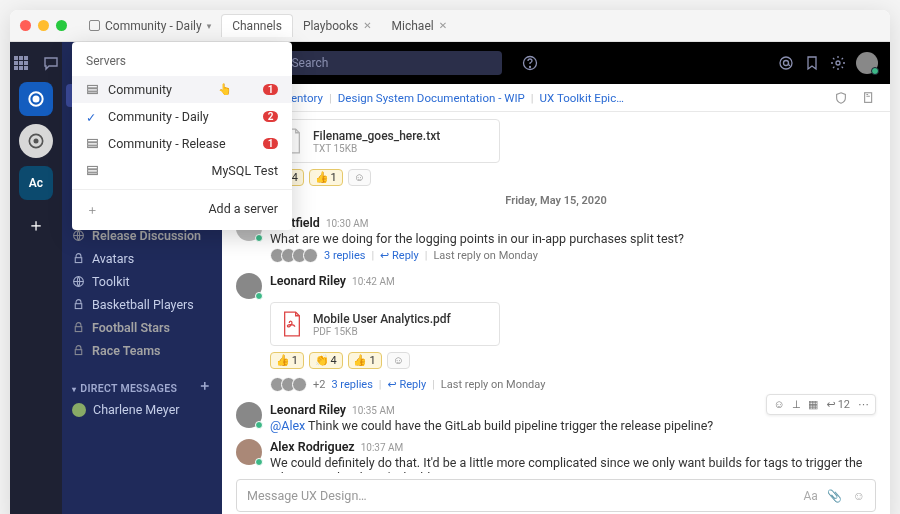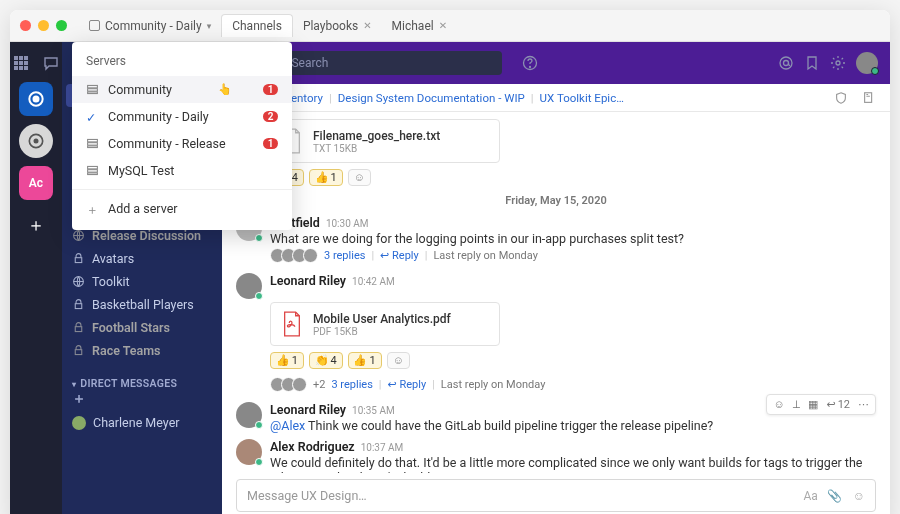--- a/index.html
+++ b/index.html
@@ -17,32 +17,32 @@
 .body { flex:1; display:flex; min-height:0; }
 .rail { width:52px; background:#1e2133; display:flex; flex-direction:column; align-items:center; padding-top:10px; gap:8px; }
 .rail-top { width:100%; height:22px; display:flex; align-items:center; justify-content:center; gap:14px; color:#8a8fb0; }
 .rail-ico { width:16px; height:16px; cursor:pointer; }
 .rail-srv { width:34px; height:34px; border-radius:8px; background:#2b2f4a; display:flex; align-items:center; justify-content:center; font-size:12px; font-weight:600; color:#fff; cursor:pointer; position:relative; }
 .rail-srv.active { background:#145dbf; }
 .rail-srv svg { width:20px; height:20px; }
 .plus { color:#fff; font-size:18px; font-weight:200; }
 .sidebar { width:160px; background:#1f2a5a; color:#c5cee8; font-size:12.5px; overflow:hidden; display:flex; flex-direction:column; }
 .side-section { padding:6px 0; }
-.side-hdr { display:flex; align-items:flex-start; justify-content:space-between; padding:3px 10px; font-size:10.5px; font-weight:600; letter-spacing:.3px; color:#a0aad0;flex-direction:column; }
+.side-hdr { display:flex; align-items:flex-end; justify-content:space-between; padding:3px 10px; font-size:10.5px; font-weight:600; letter-spacing:.3px; color:#a0aad0; }
 .side-hdr .cv{font-size:8px;margin-right:4px}
 .side-hdr .add{font-size:14px;color:#a0aad0;cursor:pointer}
 .side-item { display:flex; align-items:center; padding:4px 10px; gap:7px; cursor:pointer; position:relative; }
 .side-item.active { background:#3b4a9a; color:#fff; font-weight:600; border-radius:4px; margin:0 4px; padding:4px 6px; }
 .side-item.bold { font-weight:600; color:#a3a3a3; }
 .side-ico { width:13px; height:13px; flex-shrink:0; opacity:.8; }
 .side-badge { background:#2b3566; color:#c5cee8; font-size:10px; font-weight:600; border-radius:8px; padding:0 5px; margin-left:auto; }
 .side-item.active .side-badge{background:#1f2a5a;color:#fff}
 .side-count { font-size:10px; color:#8a95c0; margin-right:3px; }
 .main { flex:1; display:flex; flex-direction:column; min-width:0; }
-.topbar { height:42px; background:#4c1d95; display:flex; align-items:center; padding:0 12px; gap:10px; }
+.topbar { height:42px; background:#000000; display:flex; align-items:center; padding:0 12px; gap:10px; }
 .back { color:#8a8fb0; font-size:14px; cursor:pointer; }
 .search { flex:1; max-width:340px; background:#2b2f4a; border-radius:4px; display:flex; align-items:center; padding:5px 10px; gap:6px; margin-left:auto; }
 .search svg { width:13px; height:13px; }
 .search-text { color:#8a8fb0; font-size:12px; }
 .top-ico { width:16px; height:16px; color:#8a8fb0; cursor:pointer; }
 .avatar-sm { width:22px; height:22px; border-radius:50%; background:#888; position:relative; }
 .presence { position:absolute; bottom:-1px; right:-1px; width:8px; height:8px; border-radius:50%; background:#3db887; border:1.5px solid #1e2133; }
 .subhdr { height:28px; border-bottom:1px solid #e8e8e8; display:flex; align-items:center; padding:0 14px; gap:6px; font-size:11.5px; }
 .subhdr .star2 { color:#999; font-size:13px; cursor:pointer; }
 .subhdr .link { color:#2b6bd4; cursor:pointer; }
@@ -75,21 +75,21 @@
 .msg .text { font-size:12.5px; color:#333; margin-top:1px; }
 .msg .mention { color:#2b6bd4; }
 .hover-actions { position:absolute; right:0; top:-8px; background:#fff; border:1px solid #e0e0e0; border-radius:4px; display:flex; align-items:center; padding:3px 6px; gap:8px; font-size:11px; color:#777; box-shadow:0 1px 3px rgba(0,0,0,0.08); }
 .hover-actions .ha{cursor:pointer;display:flex;align-items:center;gap:2px}
 .composer { margin:6px 14px 12px; border:1px solid #d8d8d8; border-radius:4px; display:flex; align-items:center; padding:8px 10px; font-size:12.5px; color:#999; }
 .composer .ph { flex:1; }
 .composer .ci { color:#aaa; font-size:12px; margin-left:10px; cursor:pointer; }
 
 .dropdown { position:absolute; top:32px; left:62px; width:220px; background:#fff; border-radius:4px; box-shadow:0 6px 24px rgba(0,0,0,0.18); z-index:50; padding:8px 0; font-size:12.5px; }
 .dd-title { padding:4px 14px 8px; font-size:12px; color:#666; }
-.dd-item { display:flex; align-items:center; padding:6px 14px; gap:9px; cursor:pointer; color:#333; position:relative; }
+.dd-item { display:flex; align-items:center; padding:6px 14px; gap:9px; cursor:pointer; color:#333; position:relative;justify-content:space-between; }
 .dd-item .ico { width:13px; height:13px; color:#888; flex-shrink:0; }
 .dd-item .chk { color:#2b6bd4; }
 .dd-item .cursor { position:absolute; right:60px; font-size:11px; }
 .dd-badge { margin-left:auto; background:#e03b3b; color:#fff; font-size:10px; font-weight:600; border-radius:8px; min-width:15px; padding:0 4px; text-align:center; }
 .dd-sep { height:1px; background:#eee; margin:5px 0; }
 svg { display:block; }
 </style>
 </head>
 <body>
 
@@ -184,21 +184,21 @@
             <circle cx="12" cy="12" r="8"></circle>
             <circle cx="12" cy="12" r="3" fill="#fff"></circle>
           </svg>
       </div>
       <div class="rail-srv" style="background:#d8d8d8;border-radius:50%">
         <svg viewBox="0 0 24 24" fill="#555">
             <circle cx="12" cy="12" r="8" fill="none" stroke="#555" stroke-width="2"></circle>
             <circle cx="12" cy="12" r="3"></circle>
           </svg>
       </div>
-      <div class="rail-srv" style="background:#ec4899">Ac</div>
+      <div class="rail-srv" style="background:#0c4a6e">Ac</div>
       <div class="rail-srv" style="background:transparent">
           <span class="plus">＋</span>
         </div>
     </div>
 
     <div class="sidebar">
       <div style="height:42px"></div>
       <div class="side-item active">
         <svg class="side-ico" viewBox="0 0 16 16" fill="none" stroke="currentColor" stroke-width="1.3">
             <circle cx="8" cy="8" r="6"></circle>

